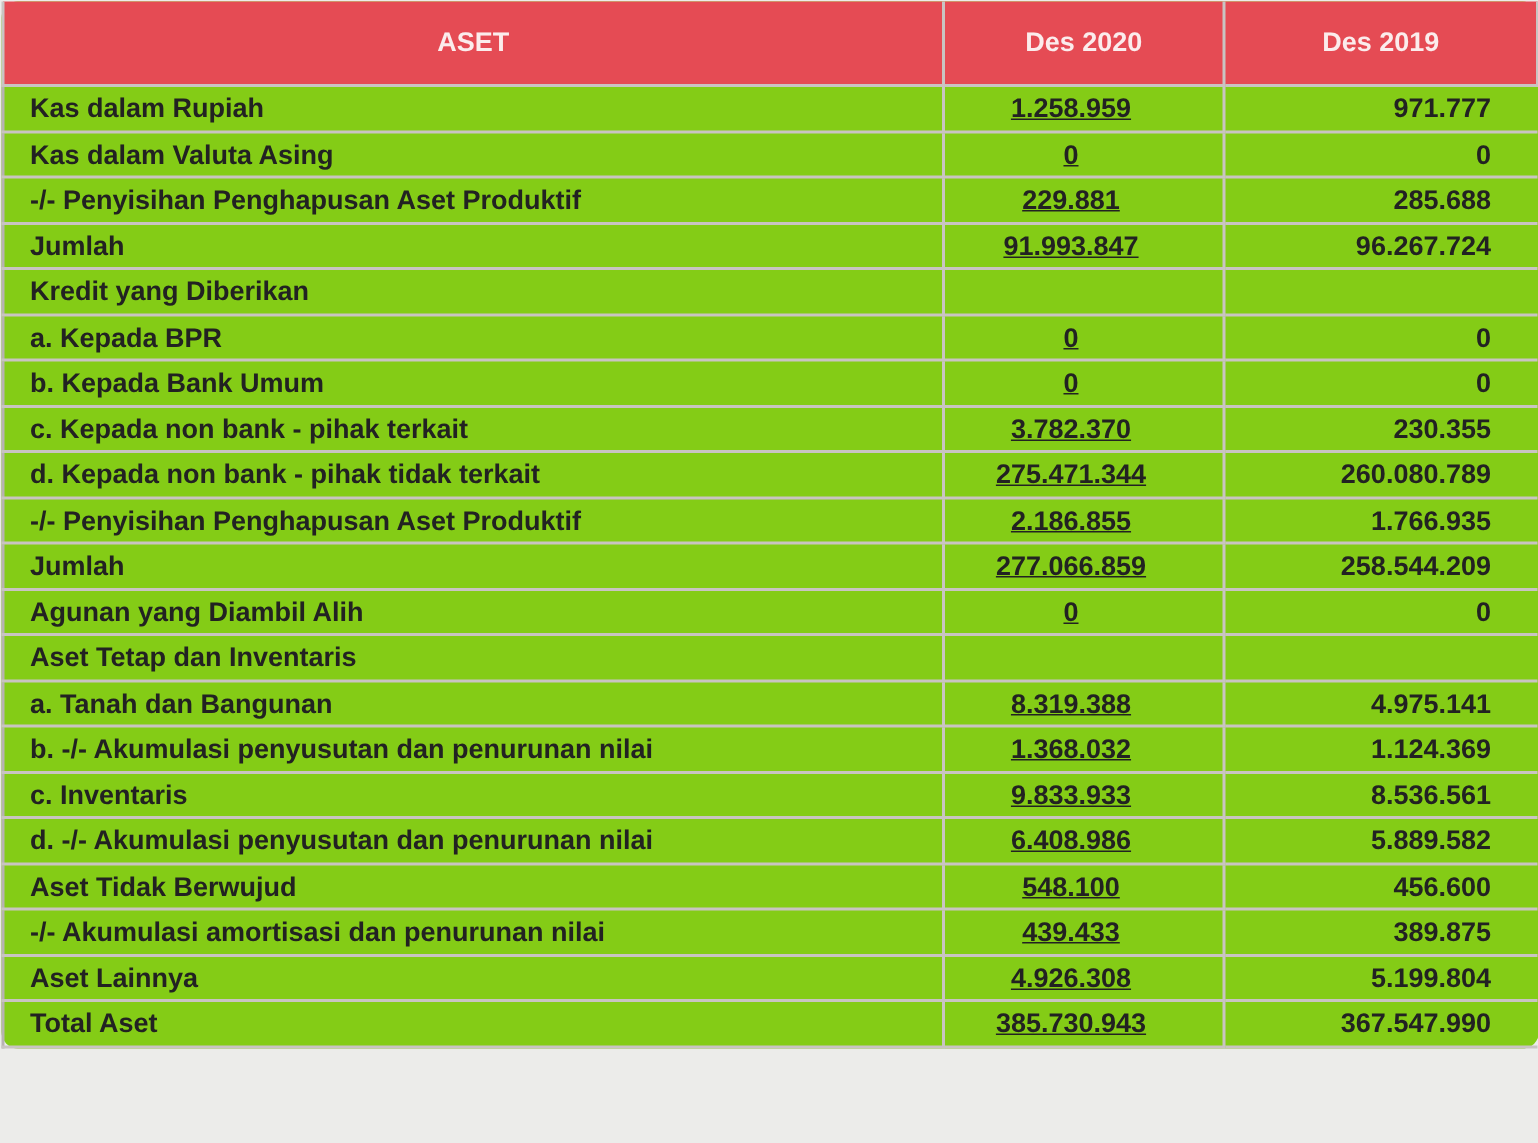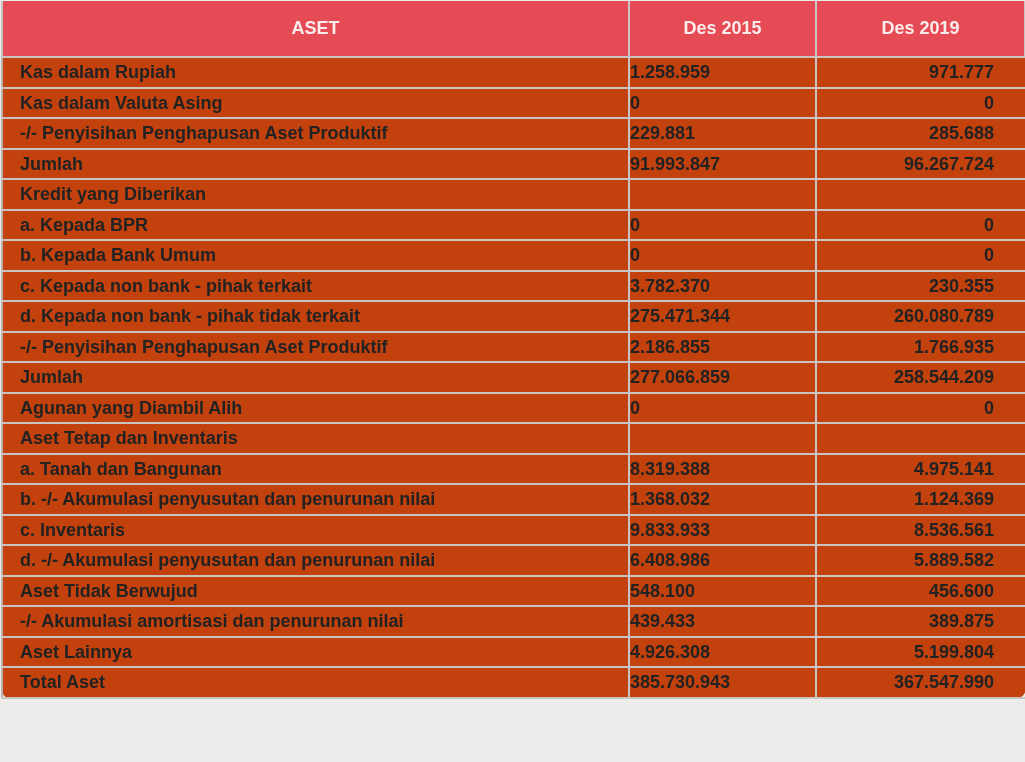--- a/index.html
+++ b/index.html
@@ -1,40 +1,40 @@
 <!DOCTYPE html>
 <html><head>
 <meta charset="utf-8">
 <style>
   html, body { margin: 0; padding: 0; background: #ececea; }
   body { width: 1025px; height: 762px; overflow: hidden; font-family: "Liberation Sans", sans-serif; }
-  table.fin { border-collapse: collapse; table-layout: fixed; width: 1023px; position: absolute; left: 1px; top: 1px; background: #c2410c; border-radius: 11px; }
+  table.fin { border-collapse: collapse; table-layout: fixed; width: 1023px; position: absolute; left: 1px; top: 1px; background: #84cc16; border-radius: 11px; }
   col.c0 { width: 627px; }
   col.c1 { width: 187px; }
   col.c2 { width: 209px; }
   th { background: #e54b54; color: #fbecec; font-weight: bold; font-size: 18px; height: 55px; text-align: center; border: 2px solid #c9c4c2; border-top: none; padding: 0; }
   td { height: 28.5px; font-weight: bold; font-size: 18px; color: #222222; border: 2px solid #c9c4c2; padding: 0; line-height: 28px; }
   td.label { padding-left: 17px; border-left: 2px solid #b8b3b1; }
-  td.num { text-align: left; padding-right: 17px; }
+  td.num { text-align: center; padding-right: 17px; text-decoration: underline; }
   td.num2 { text-align: right; padding-right: 31px; border-right: none; }
   tr:last-child td { border-bottom: 2px solid #c9c4c2; }
 </style>
 </head>
 <body>
 
 <table class="fin">
   <colgroup>
       <col class="c0">
       <col class="c1">
       <col class="c2">
     </colgroup>
   <thead>
     <tr>
       <th>ASET</th>
-      <th>Des 2015</th>
+      <th>Des 2020</th>
       <th>Des 2019</th>
     </tr>
   </thead>
   <tbody id="tbody">
       <tr>
         <td class="label">Kas dalam Rupiah</td>
         <td class="num">1.258.959</td>
         <td class="num2">971.777</td>
       </tr>
       <tr>

